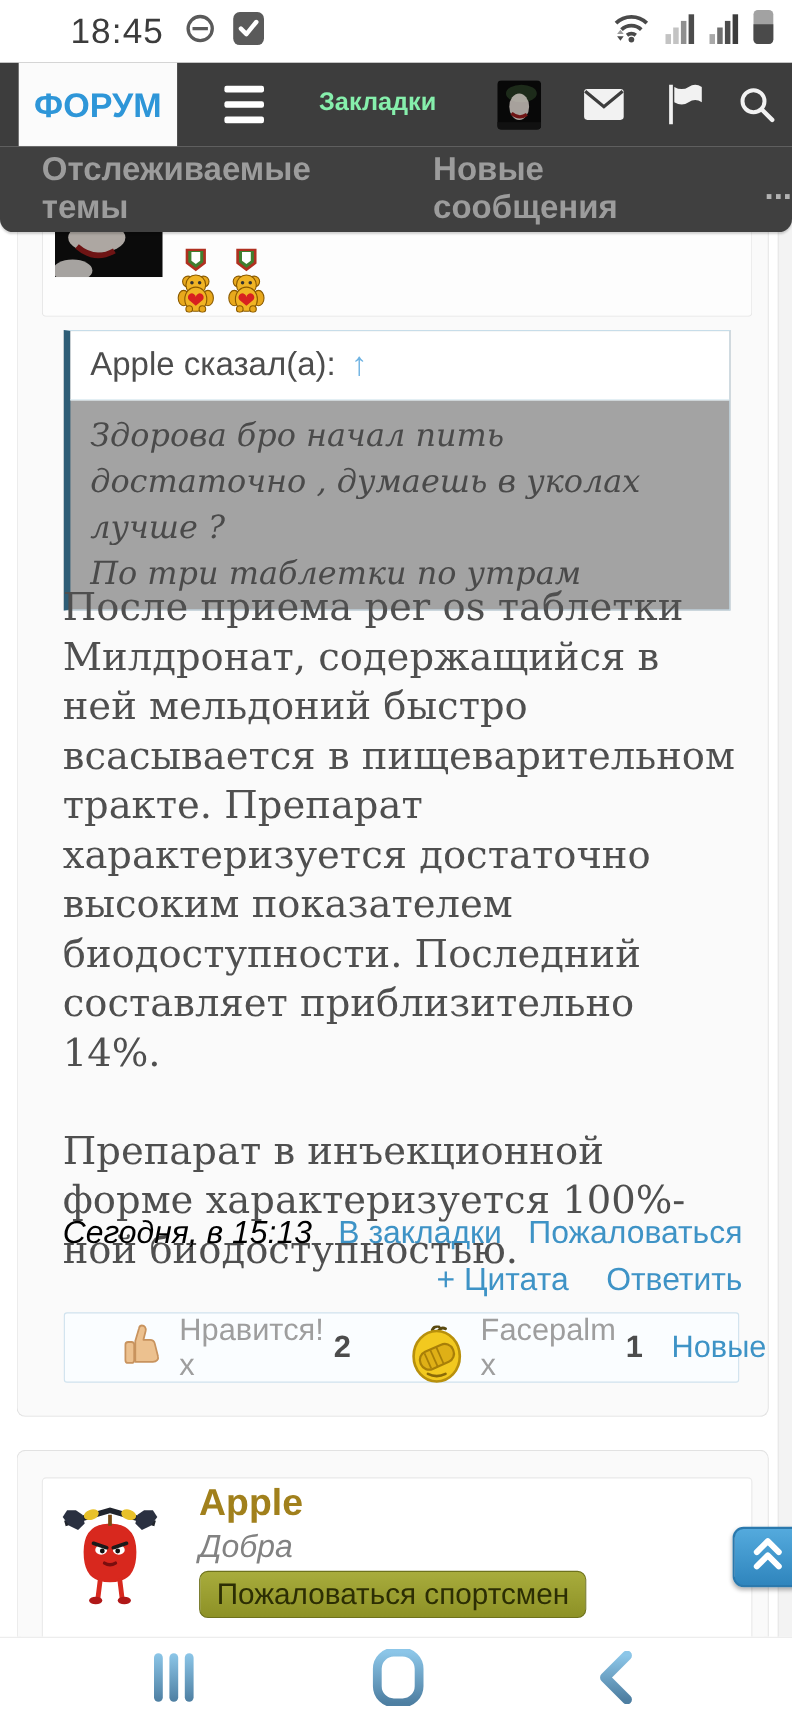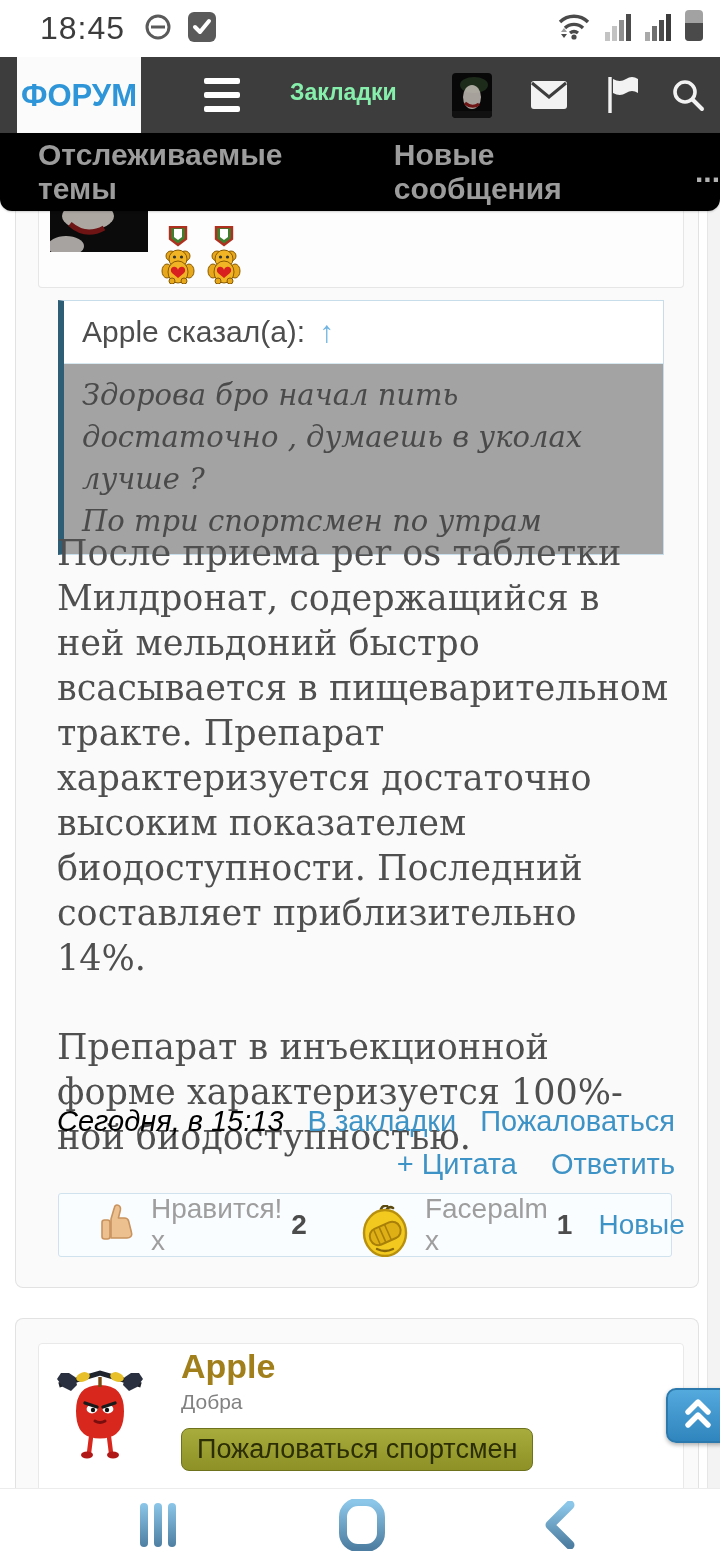--- a/index.html
+++ b/index.html
@@ -1,38 +1,38 @@
 <!DOCTYPE html>
 <html><head>
 <meta charset="utf-8">
 <style>
   html,body{margin:0;padding:0;background:#fff;}
   #screen{position:relative;width:720px;height:1560px;background:#ffffff;overflow:hidden;
           font-family:"Liberation Sans","DejaVu Sans",sans-serif;}
   
   .status-bar{position:absolute;left:0;top:0;width:720px;height:57px;background:#fff;
               display:flex;align-items:center;color:#3f3f3f;}
-  .st-time{margin-left:40px;font-size:32px;font-weight:400;letter-spacing:1px;color:#3c3c3c;}
+  .st-time{margin-left:64px;font-size:32px;font-weight:400;letter-spacing:1px;color:#3c3c3c;}
   .st-left-icons{display:flex;align-items:center;gap:14px;margin-left:18px;}
   .st-right{margin-left:auto;display:flex;align-items:flex-end;gap:10px;margin-right:16px;height:34px;}
   
   .navbar{position:absolute;left:0;top:57px;width:720px;height:76px;background:#3d3d3d;}
-  .forum-tab{position:absolute;left:17px;top:0;width:124px;height:77px;background:#fbfbfb;
+  .forum-tab{position:absolute;left:17px;top:0;width:144px;height:77px;background:#fbfbfb;
              display:flex;align-items:center;justify-content:center;
              color:#2e96d8;font-size:31px;font-weight:700;}
   .nav-burger{position:absolute;left:204px;top:21px;width:36px;height:34px;display:flex;
               flex-direction:column;justify-content:space-between;}
   .nav-burger span{display:block;height:6px;background:#fff;border-radius:2px;}
   .nav-bookmarks{position:absolute;left:290px;top:22px;color:#86efac;font-size:23px;font-weight:700;}
   .nav-avatar{position:absolute;left:452px;top:16px;width:40px;height:45px;border-radius:4px;overflow:hidden;}
   .nav-mail{position:absolute;left:530px;top:23px;}
   .nav-flag{position:absolute;left:606px;top:18px;}
   .nav-search{position:absolute;left:670px;top:20px;}
   
-  .subnav{position:absolute;left:0;top:133px;width:720px;height:78px;background:#000000;
+  .subnav{position:absolute;left:0;top:133px;width:720px;height:78px;background:#404040;
           border-radius:0 0 12px 12px;box-shadow:0 1px 2px rgba(0,0,0,.18);z-index:5;
           display:flex;align-items:center;gap:25px;padding-left:38px;box-sizing:border-box;}
   .subnav .sn-item{font-size:30px;font-weight:700;color:#9c9c9c;}
   .subnav .sn-more{font-size:30px;font-weight:700;color:#b2b2b2;}
   
   .card{position:absolute;left:15px;width:684px;background:#fafafa;border:1px solid #e2e2e2;
         box-sizing:border-box;}
   .card1{top:206px;height:1082px;border-radius:0 0 8px 8px;border-top:none;}
   .card2{top:1318px;height:170px;border-radius:8px 8px 0 0;border-bottom:none;overflow:hidden;}
   
@@ -57,31 +57,31 @@
   
   .post-footer{position:absolute;left:41px;top:899px;width:618px;font-size:29px;}
   .pf-line1{display:flex;align-items:center;gap:24px;}
   .pf-time{color:#000000;font-style:italic;}
   .pf-link{color:#3e93c6;}
   .pf-line2{margin-top:10px;text-align:right;}
   .pf-line2 .pf-link{margin-left:26px;}
   
   .reactions{position:absolute;left:42px;top:987px;width:614px;height:64px;background:#fafdff;
              border:1px solid #cfe2ee;border-radius:3px;box-sizing:border-box;
-             display:flex;align-items:center;padding-left:40px;font-size:28px;}
+             display:flex;align-items:center;padding-left:52px;font-size:28px;}
   .rx-label{color:#9e9e9e;margin-left:12px;}
   .rx-count{color:#4c4c4c;font-weight:700;margin-left:9px;}
   .rx-list{color:#3e93c6;margin-left:26px;}
   .rx-facepalm{margin-left:54px;margin-bottom:-18px;}
   
   .userbox2{position:absolute;left:22px;top:24px;width:646px;height:160px;background:#ffffff;
             border:1px solid #e9e9e9;border-radius:4px;box-sizing:border-box;padding-left:32px;}
   .avatar2{position:absolute;left:10px;top:7px;width:102px;height:112px;background:#fff;}
   .u2-name{position:absolute;left:142px;top:3px;font-size:34px;font-weight:700;color:#a1801c;}
-  .u2-title{position:absolute;left:142px;top:46px;font-size:21px;color:#828282;}
+  .u2-title{position:absolute;left:142px;top:46px;font-size:29px;color:#828282;font-style:italic;}
   .u2-badge{position:absolute;left:142px;top:84px;display:inline-block;padding:5px 15px;
             background:linear-gradient(#a8ac3c,#8d9126);border:1px solid #6e721c;border-radius:8px;
             font-size:27px;color:#2c2e04;}
   
   .scroll-track{position:absolute;left:707px;top:196px;width:13px;height:1292px;background:#f3f3f3;
                 border-left:1px solid #e6e6e6;box-sizing:border-box;}
   
   .fab-top{position:absolute;left:666px;top:1388px;width:64px;height:55px;
            background:linear-gradient(#54aadd,#2f85bd);border:2px solid #2b79ad;border-radius:10px;
            box-sizing:border-box;display:flex;align-items:center;justify-content:center;
@@ -244,21 +244,21 @@
       </div>
     </div>
 
     <div class="quote">
       <div class="quote-header">
         <span>Apple сказал(а):</span>
         <span class="quote-arrow">↑</span>
       </div>
       <div class="quote-body">
         <div>Здорова бро начал пить достаточно , думаешь в уколах лучше ?</div>
-        <div>По три спортсмен по утрам</div>
+        <div>По три таблетки по утрам</div>
       </div>
     </div>
 
     <div class="posttext">
       <p>После приема per os таблетки Милдронат, содержащийся в ней мельдоний быстро всасывается в пищеварительном тракте. Препарат характеризуется достаточно высоким показателем биодоступности. Последний составляет приблизительно 14%.</p>
       <p>Препарат в инъекционной форме характеризуется 100%-ной биодоступностью.</p>
     </div>
 
     <div class="post-footer">
       <div class="pf-line1">

